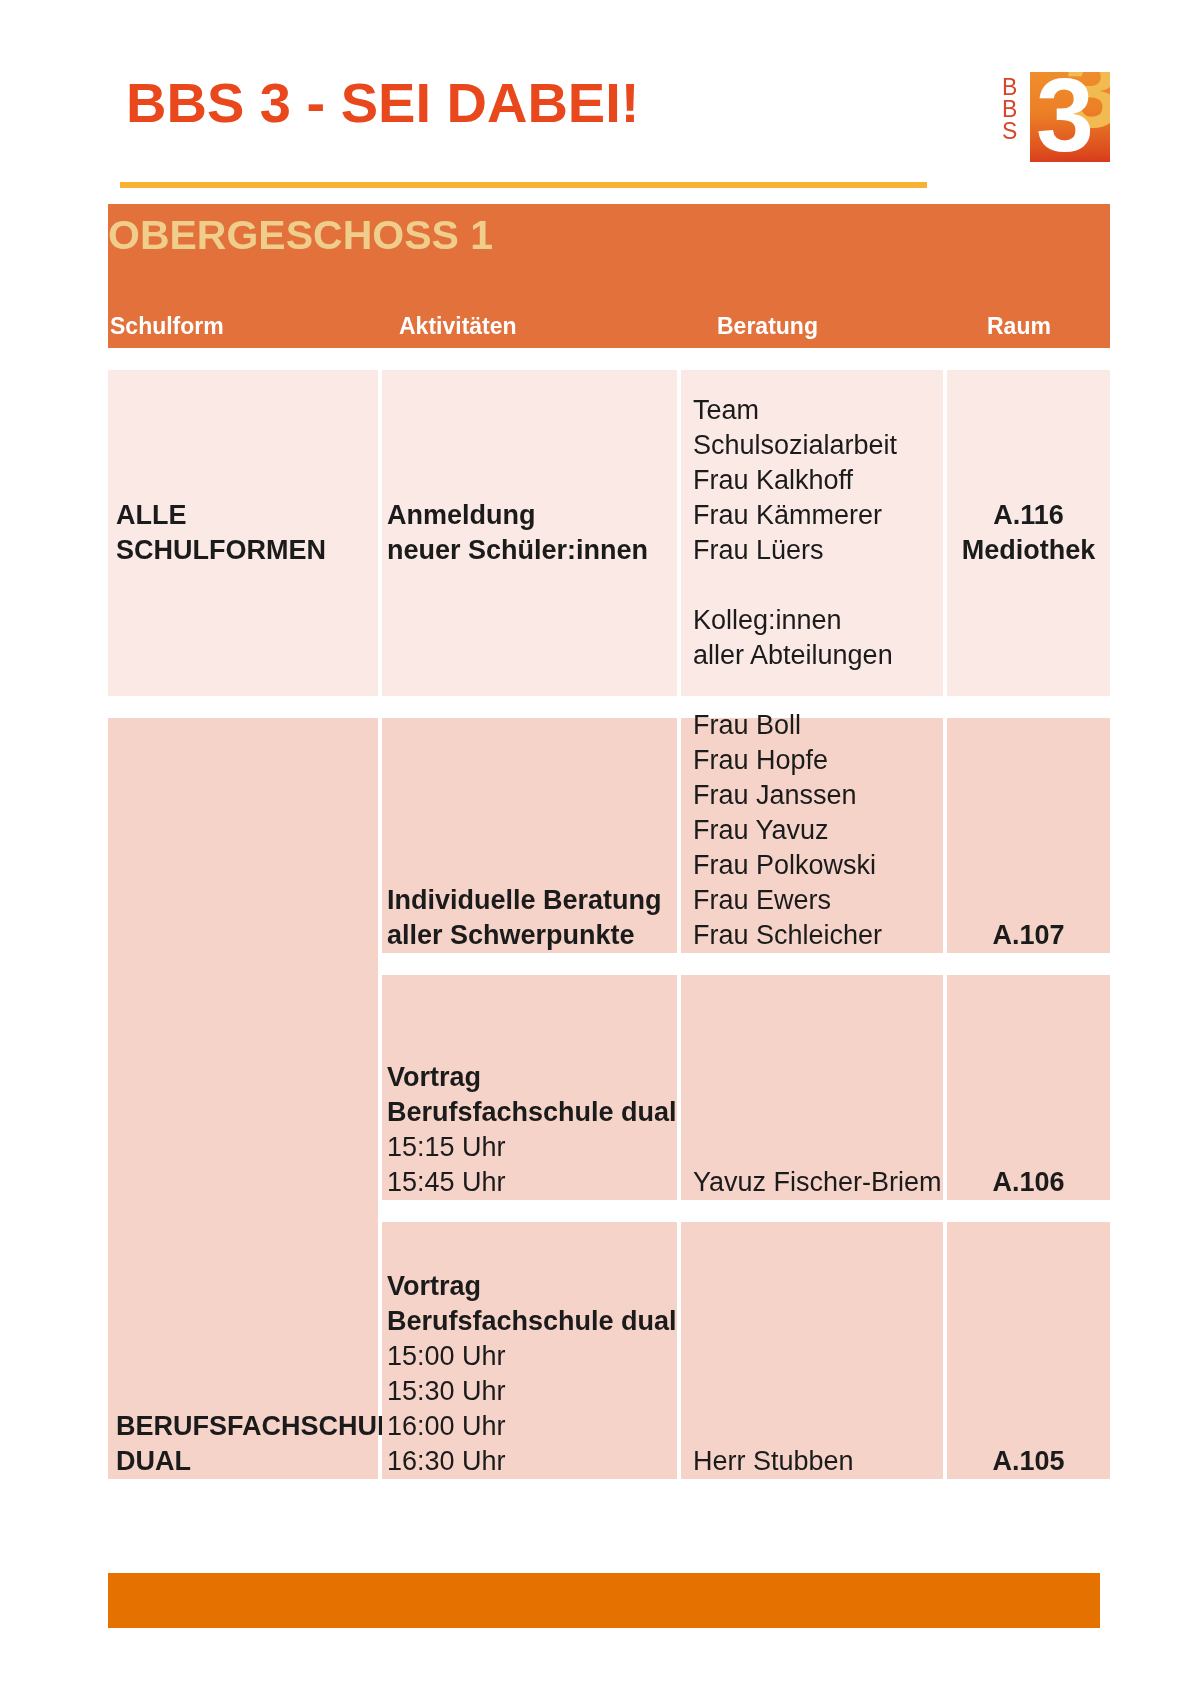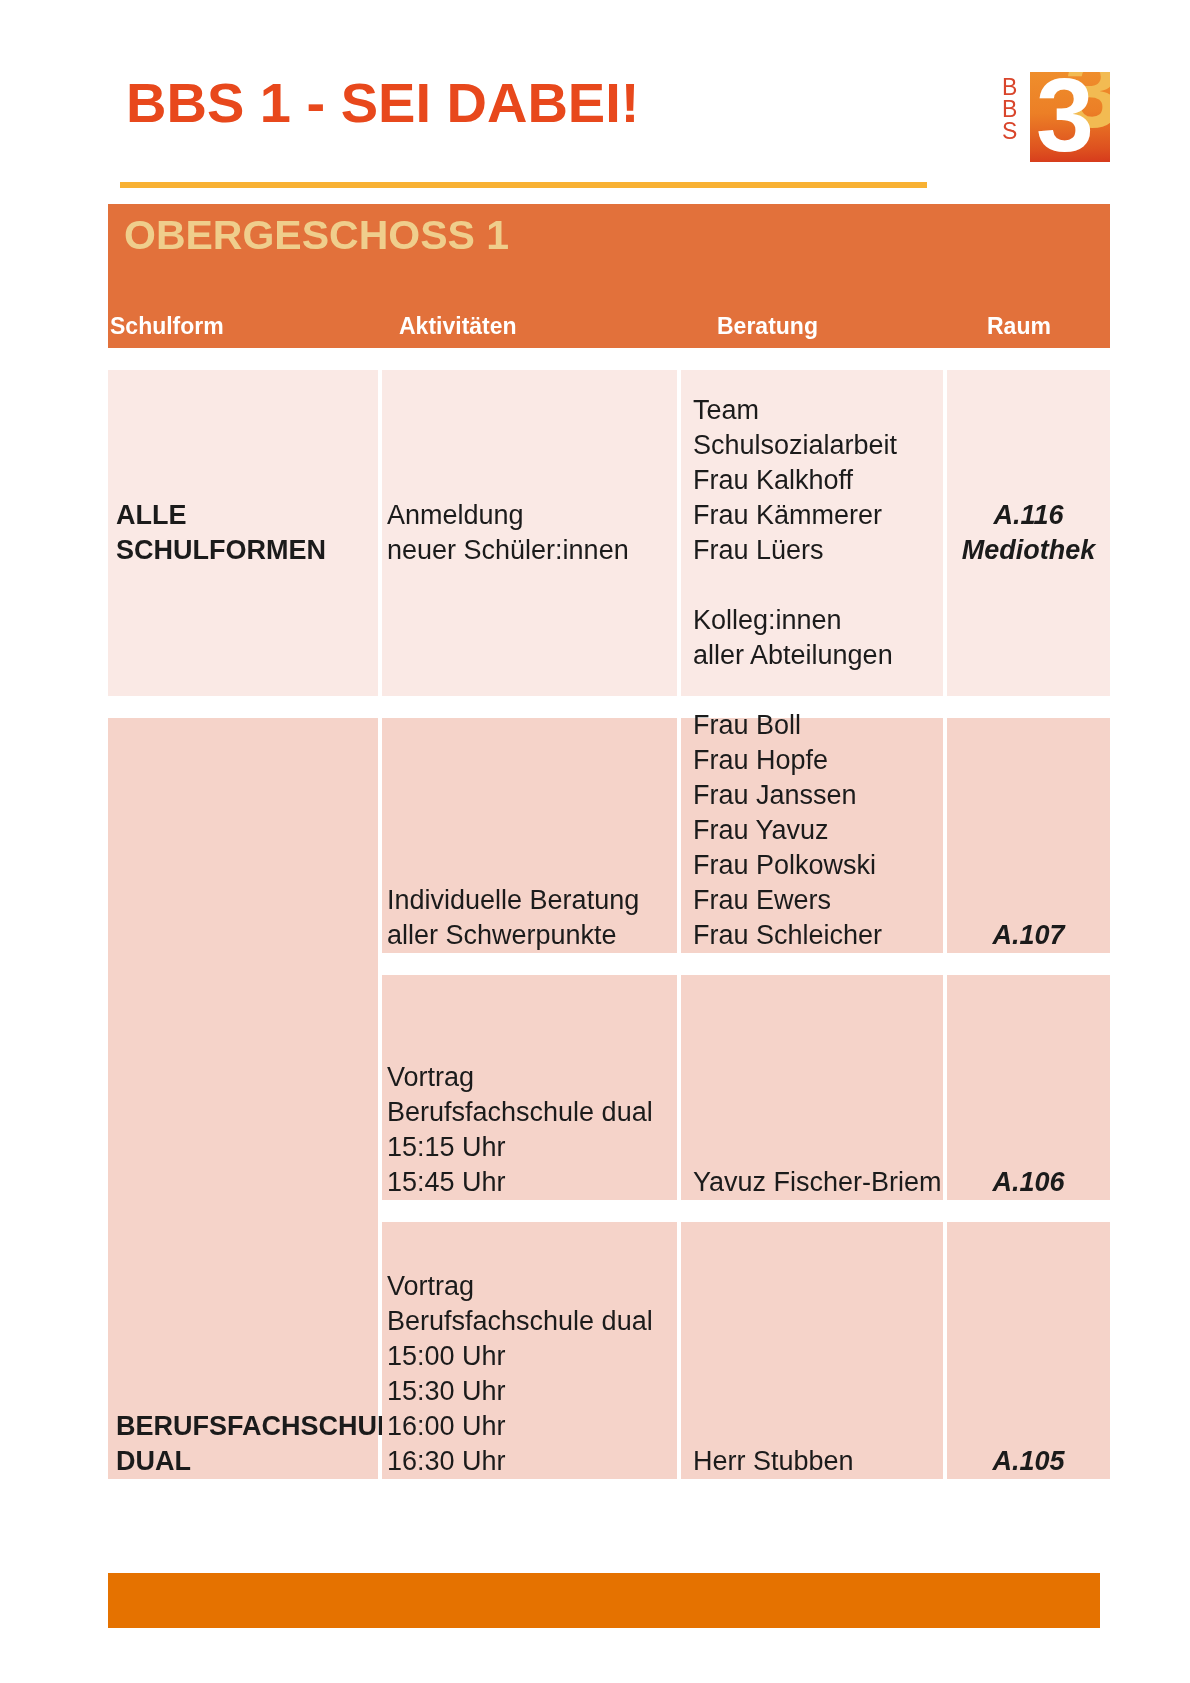--- a/index.html
+++ b/index.html
@@ -40,21 +40,21 @@
     position:absolute;left:6px;top:-9px;
     font-size:104px;font-weight:bold;color:#ffffff;line-height:1;
   }
   
   .table-wrap{position:absolute;left:108px;top:204px;width:1002px;}
   .band{
     position:relative;width:1002px;height:144px;background:#e2713b;
   }
   .band-title{
     position:absolute;left:0px;top:8px;
-    font-size:41px;font-weight:bold;color:#efce8c;white-space:nowrap;padding-left:16px;
+    font-size:41px;font-weight:bold;color:#efce8c;white-space:nowrap;
   }
   .band-cols{
     position:absolute;left:0;bottom:8px;width:1002px;
     display:grid;grid-template-columns:270px 295px 262px 163px;column-gap:16px;
   }
   .band-col{
     font-size:23px;font-weight:bold;color:#ffffff;white-space:nowrap;
   }
   .pad-c1{padding-left:2px;}
   .pad-c2{padding-left:5px;}
@@ -69,36 +69,36 @@
     background:#ffffff;
   }
   .cell{
     display:flex;flex-direction:column;justify-content:center;
     font-size:27px;
     margin-top:18px;
   }
   .bg1{background:#fae9e5;}
   .bg2{background:#f5d3c9;justify-content:flex-end;}
   .cell-schulform{font-weight:bold;padding-left:8px;}
-  .cell-raum{align-items:center;text-align:center;font-weight:bold;font-style:italic;}
+  .cell-raum{align-items:center;text-align:center;font-weight:bold;}
   .span3{grid-row:2 / span 3;grid-column:1;}
   .tl{display:block;height:35px;line-height:35px;white-space:nowrap;}
-  .b{font-weight:normal;}
+  .b{font-weight:bold;}
   
   .footer-bar{
     position:absolute;left:108px;top:1573px;width:992px;height:55px;
     background:#e57200;
   }
 </style>
 </head>
 <body>
 
 <div class="page">
 
-  <div class="main-title">BBS 1 - SEI DABEI!</div>
+  <div class="main-title">BBS 3 - SEI DABEI!</div>
   <div class="title-underline"></div>
 
   <div class="logo">
     <div class="logo-letters">
       <span>B</span>
       <span>B</span>
       <span>S</span>
     </div>
     <div class="logo-square">
       <span class="logo-three-shadow">3</span>

